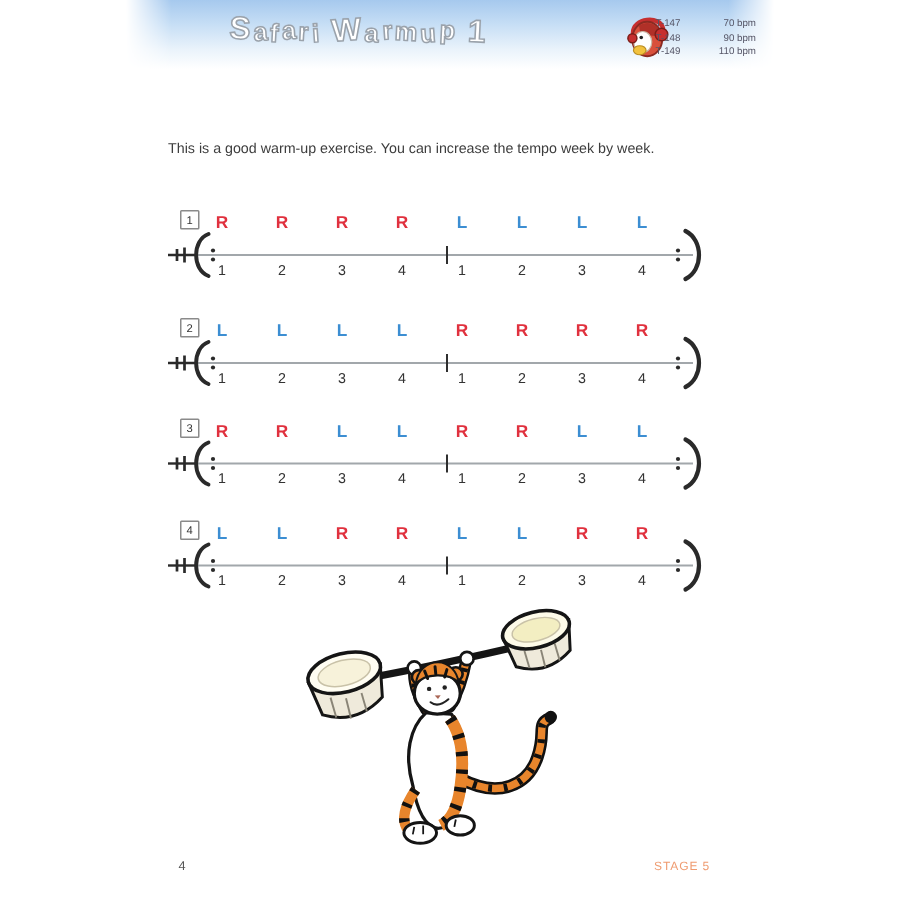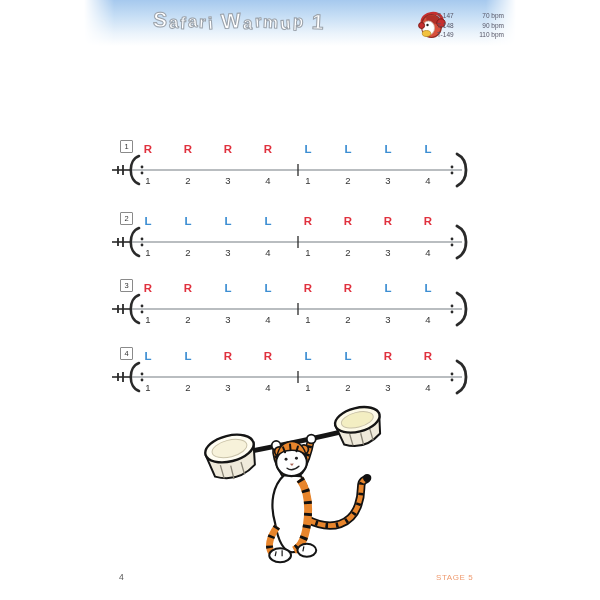--- a/index.html
+++ b/index.html
@@ -60,20 +60,21 @@
 
   <div class="tempo-list">
       <span class="tempo-track">T-147</span>
       <span class="tempo-bpm">70 bpm</span>
       <span class="tempo-track">T-148</span>
       <span class="tempo-bpm">90 bpm</span>
       <span class="tempo-track">T-149</span>
       <span class="tempo-bpm">110 bpm</span>
     </div>
 
+  <div class="instruction">This is a good warm-up exercise. You can increase the tempo week by week.</div>
 
   <div id="systems">
       <div class="system" style="top: 139px;">
         <svg class="staff-svg" width="368" height="54" viewBox="0 0 368 54">
     <line x1="0" y1="31" x2="20" y2="31" stroke="#2a2a2a" stroke-width="1.6"></line>
     <line x1="6" y1="27" x2="6" y2="35" stroke="#2a2a2a" stroke-width="1.8"></line>
     <line x1="11" y1="26" x2="11" y2="36" stroke="#2a2a2a" stroke-width="1.8"></line>
     <line x1="20" y1="31" x2="350" y2="31" stroke="#a2a7ab" stroke-width="1.3"></line>
     <g>
       <path d="M27,17 C16,21 16,41 27,45" fill="none" stroke="#2a2a2a" stroke-width="2.6" stroke-linecap="round"></path>

